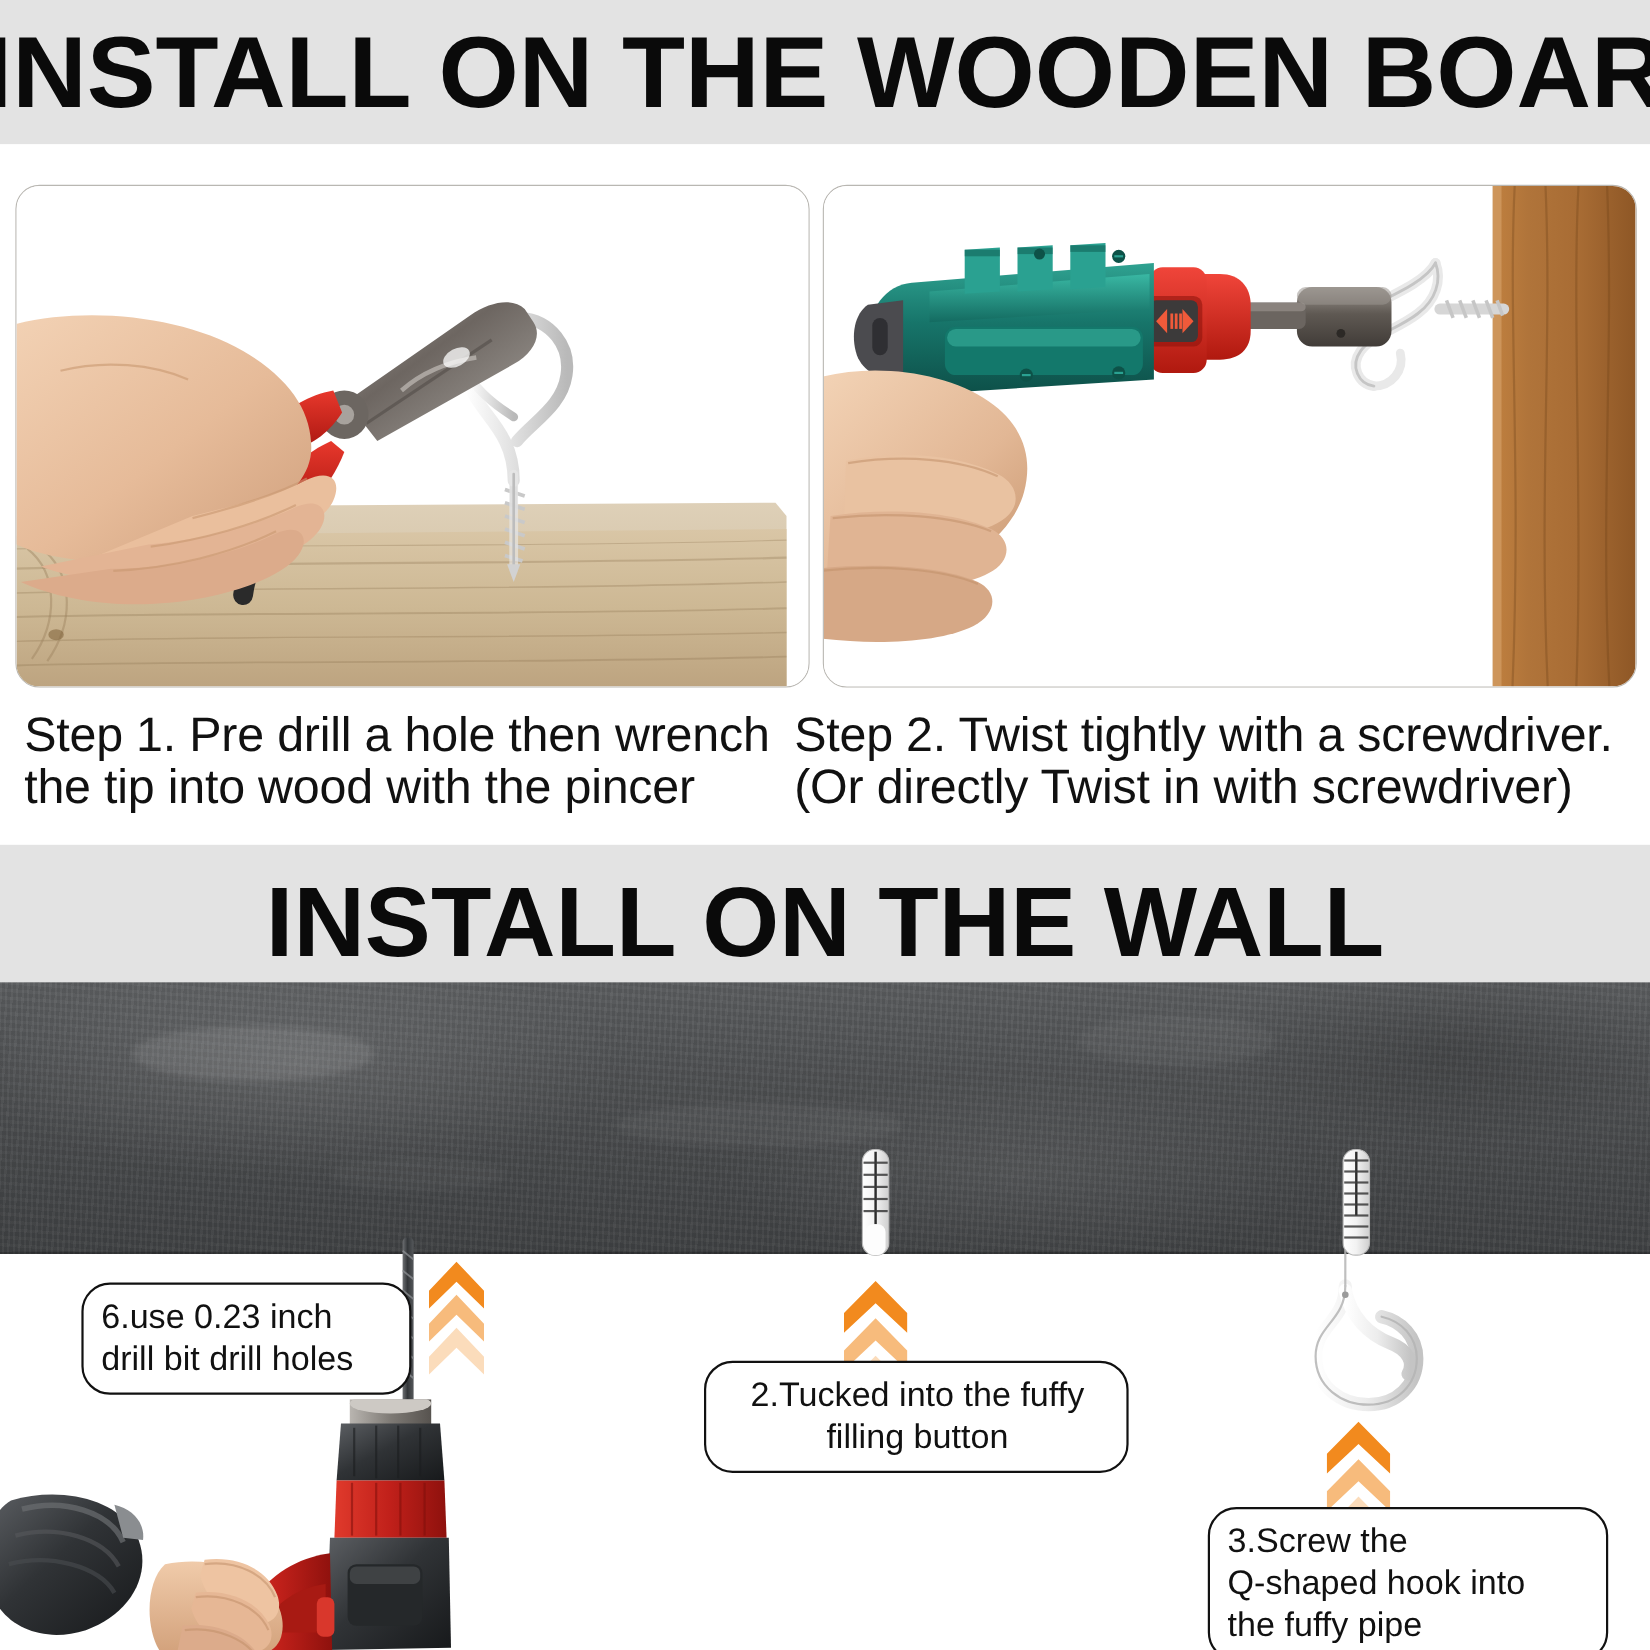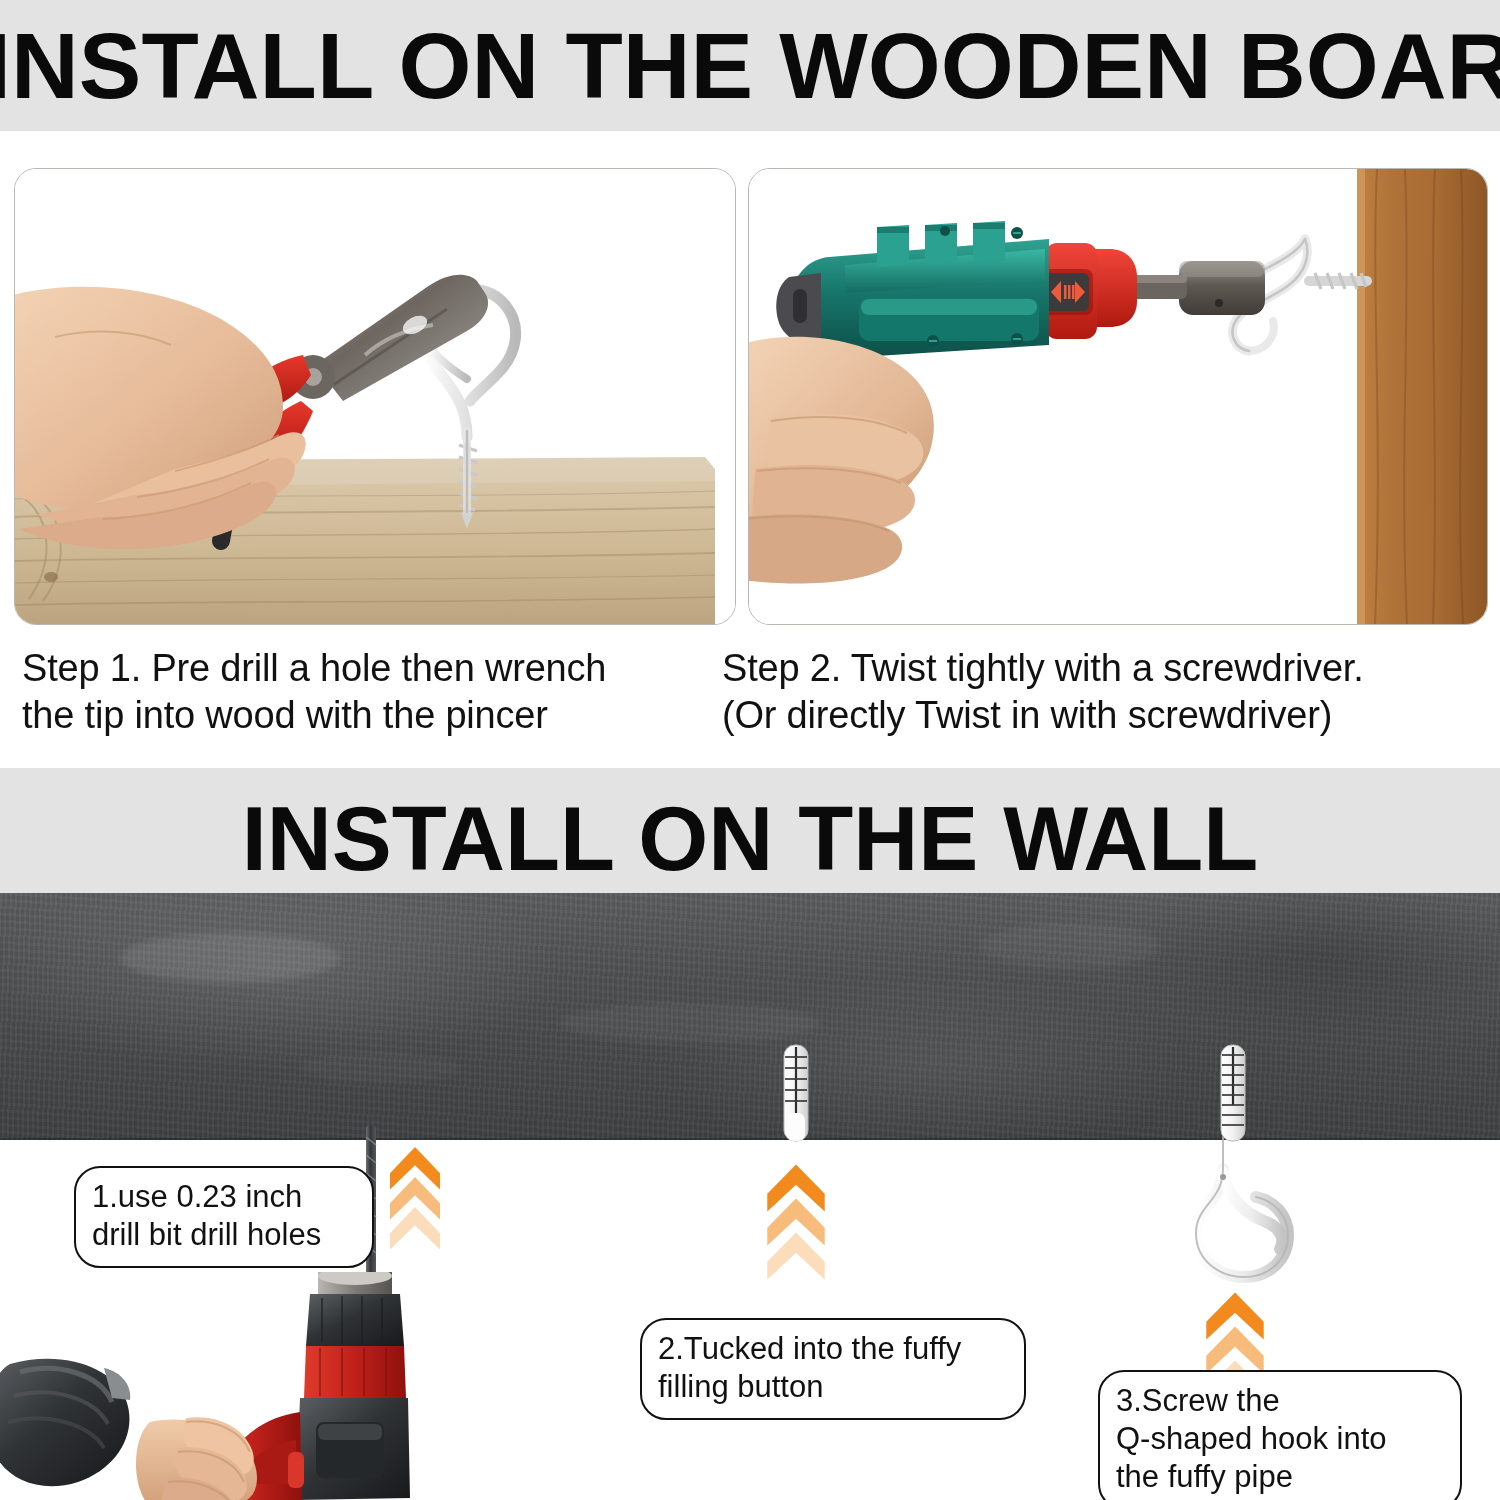--- a/index.html
+++ b/index.html
@@ -16,21 +16,21 @@
   #hdr1{top:0;height:131px;}
   #hdr1 .band-title{position:absolute;top:6px;left:0;font-size:92px;line-height:120px;
                     transform:scaleX(1.02);transform-origin:center;}
 
   
   .panel{position:absolute;border:1.5px solid #b9b7b2;border-radius:22px;
          background:#fff;overflow:hidden;}
   #panel1{left:14px;top:168px;width:720px;height:455px;}
   #panel2{left:748px;top:168px;width:738px;height:455px;}
 
-  .cap{position:absolute;color:#111;font-size:38px;line-height:47px;
+  .cap{position:absolute;color:#111;font-size:44px;line-height:47px;
        font-family:"Liberation Sans Narrow","Liberation Sans",sans-serif;
        letter-spacing:-0.2px;white-space:pre-line;}
   #cap1{left:22px;top:645px;width:700px;}
   #cap2{left:722px;top:645px;width:780px;}
 
   
   #hdr2{top:768px;height:125px;}
   #hdr2 .band-title{position:absolute;top:12px;left:0;font-size:90px;line-height:118px;}
 
   
@@ -535,19 +535,19 @@
     <path d="M27,4 L52,30 L52,46 L27,22 L2,46 L2,30 Z" fill="#F28A1E" opacity="0.58"></path>
       </svg>
     </div>
   <div class="chev" style="top:68px;">
       <svg viewBox="0 0 54 50" preserveAspectRatio="none">
     <path d="M27,4 L52,30 L52,46 L27,22 L2,46 L2,30 Z" fill="#F28A1E" opacity="0.30"></path>
       </svg>
     </div>
 </div>
 
-<div class="callout" style="left:74px;top:1166px;width:266px;">1.use 0.23 inch
+<div class="callout" style="left:74px;top:1166px;width:266px;">6.use 0.23 inch
 drill bit drill holes</div>
-<div class="callout" style="left:640px;top:1318px;width:352px;">2.Tucked into the fuffy
+<div class="callout" style="left:640px;top:1237px;width:352px;text-align:center;">2.Tucked into the fuffy
 filling button</div>
 <div class="callout" style="left:1098px;top:1370px;width:330px;">3.Screw the
 Q-shaped hook into
 the fuffy pipe</div>
 
 </body></html>

